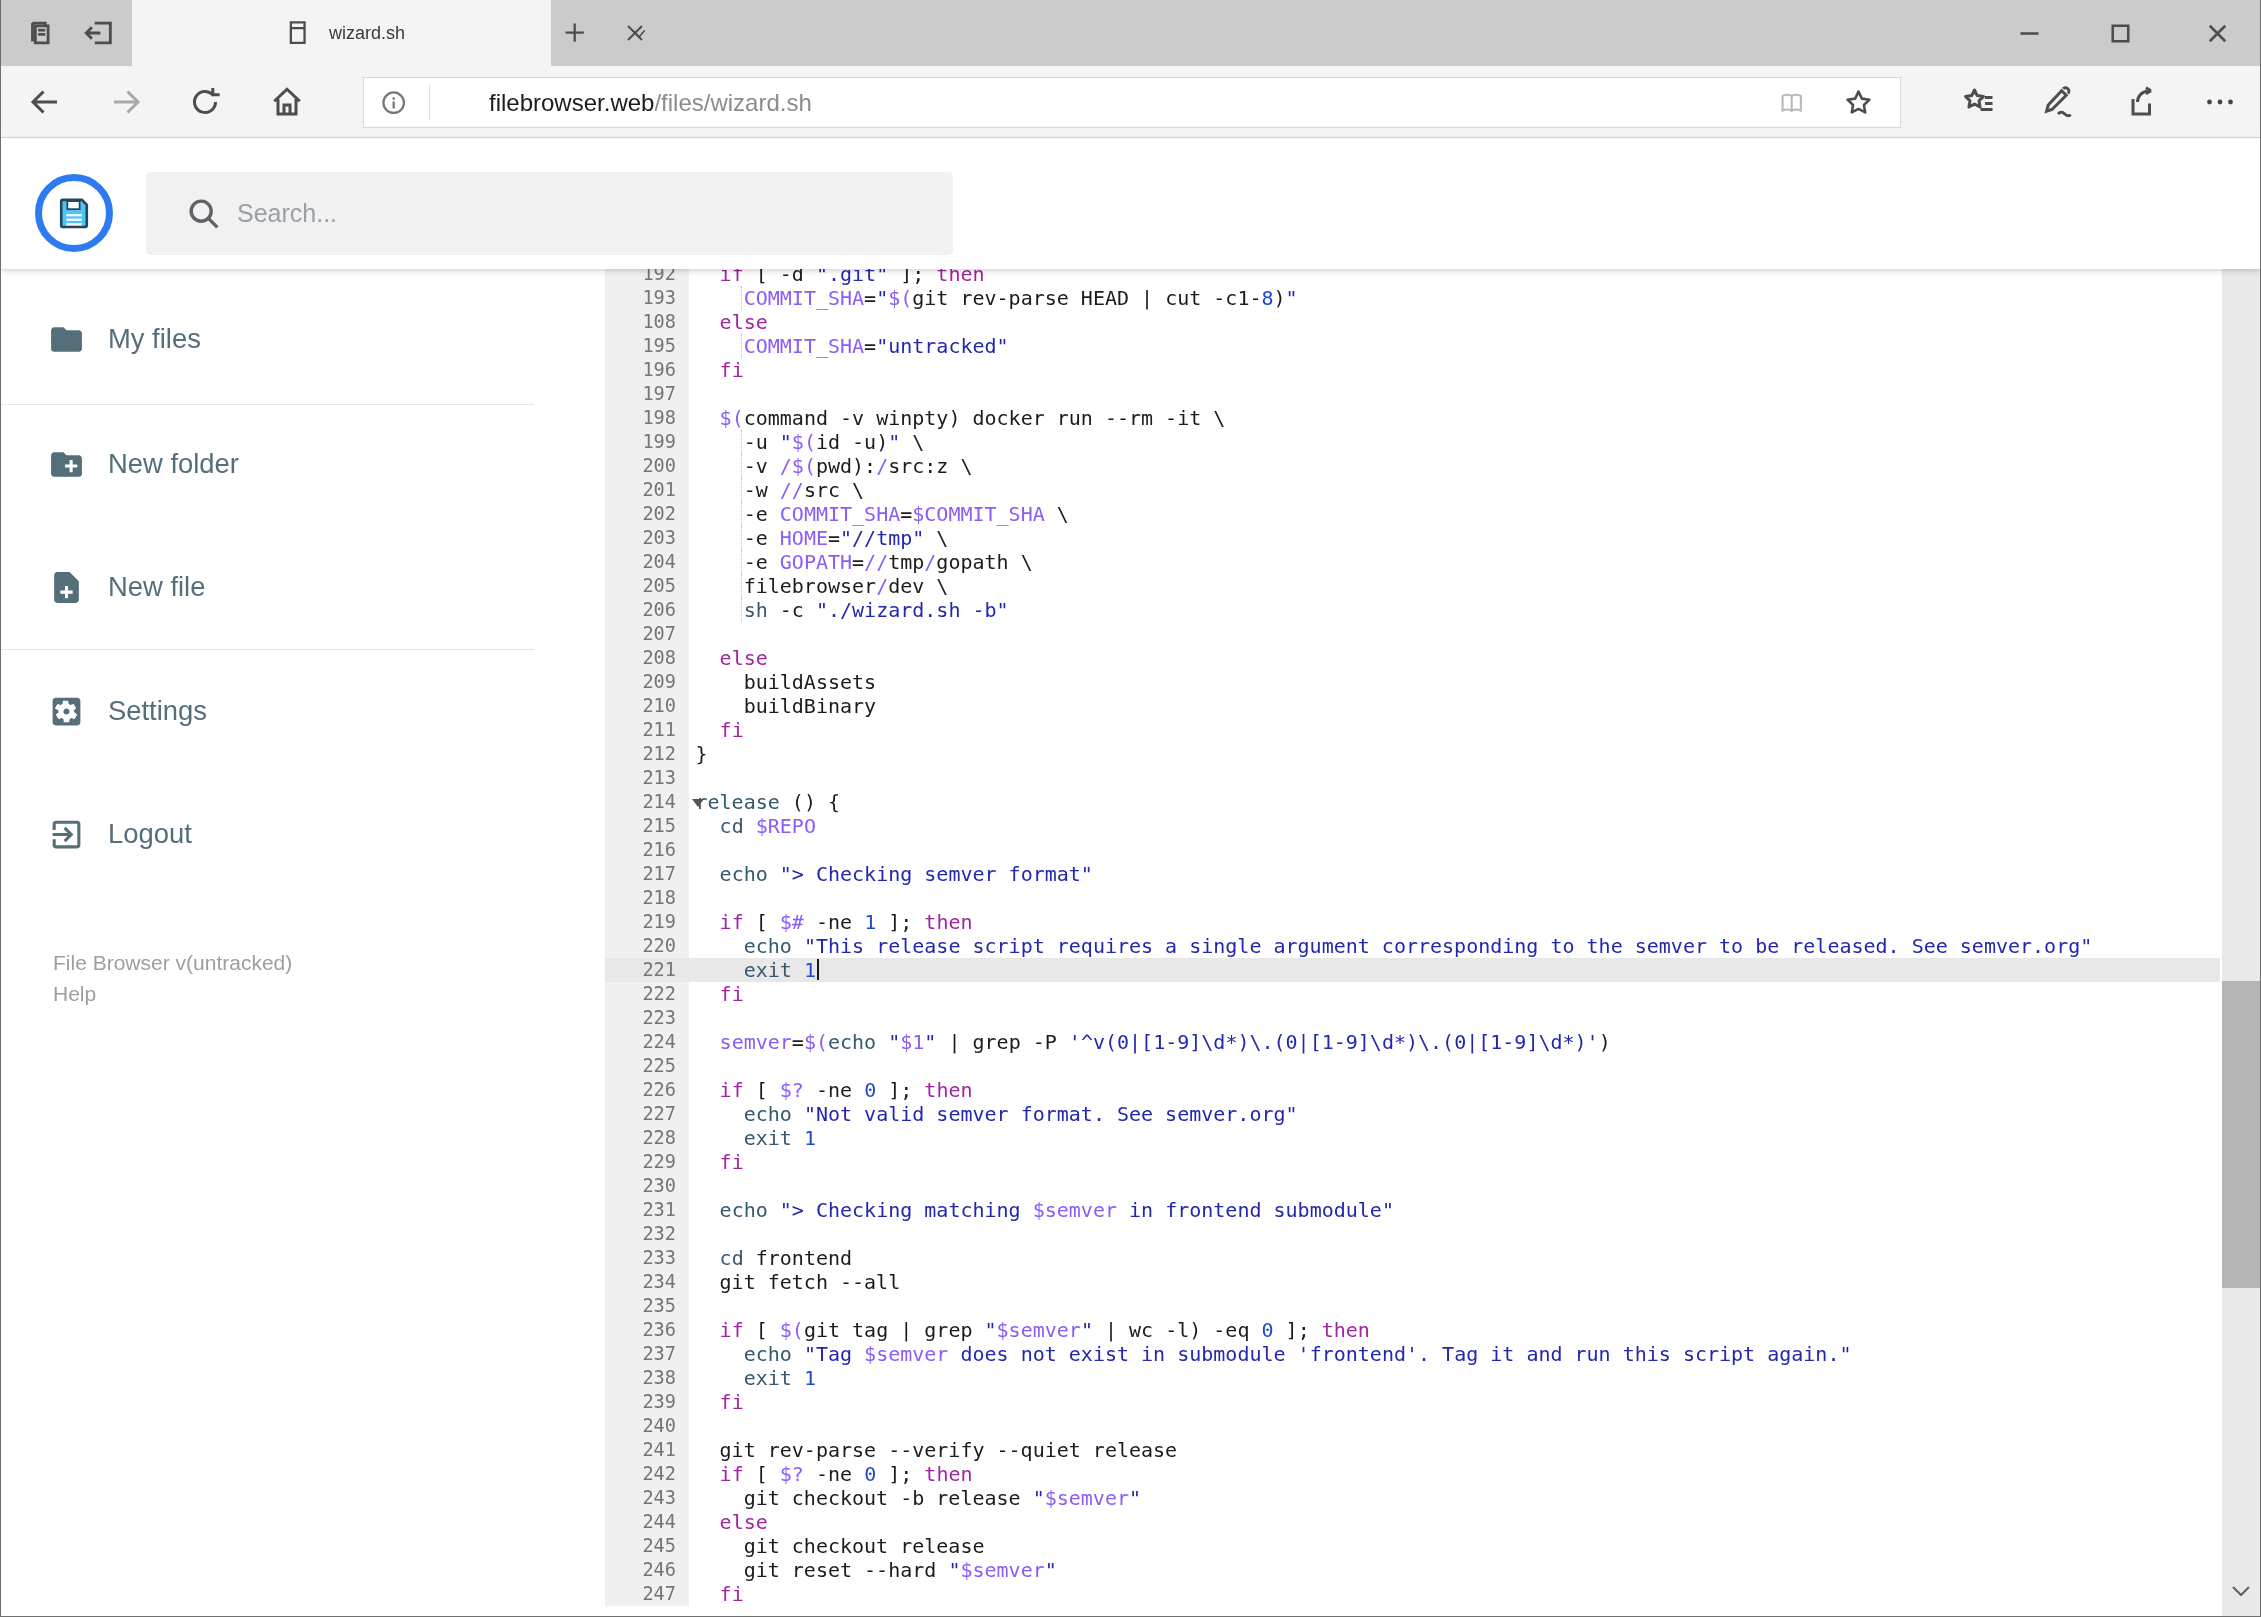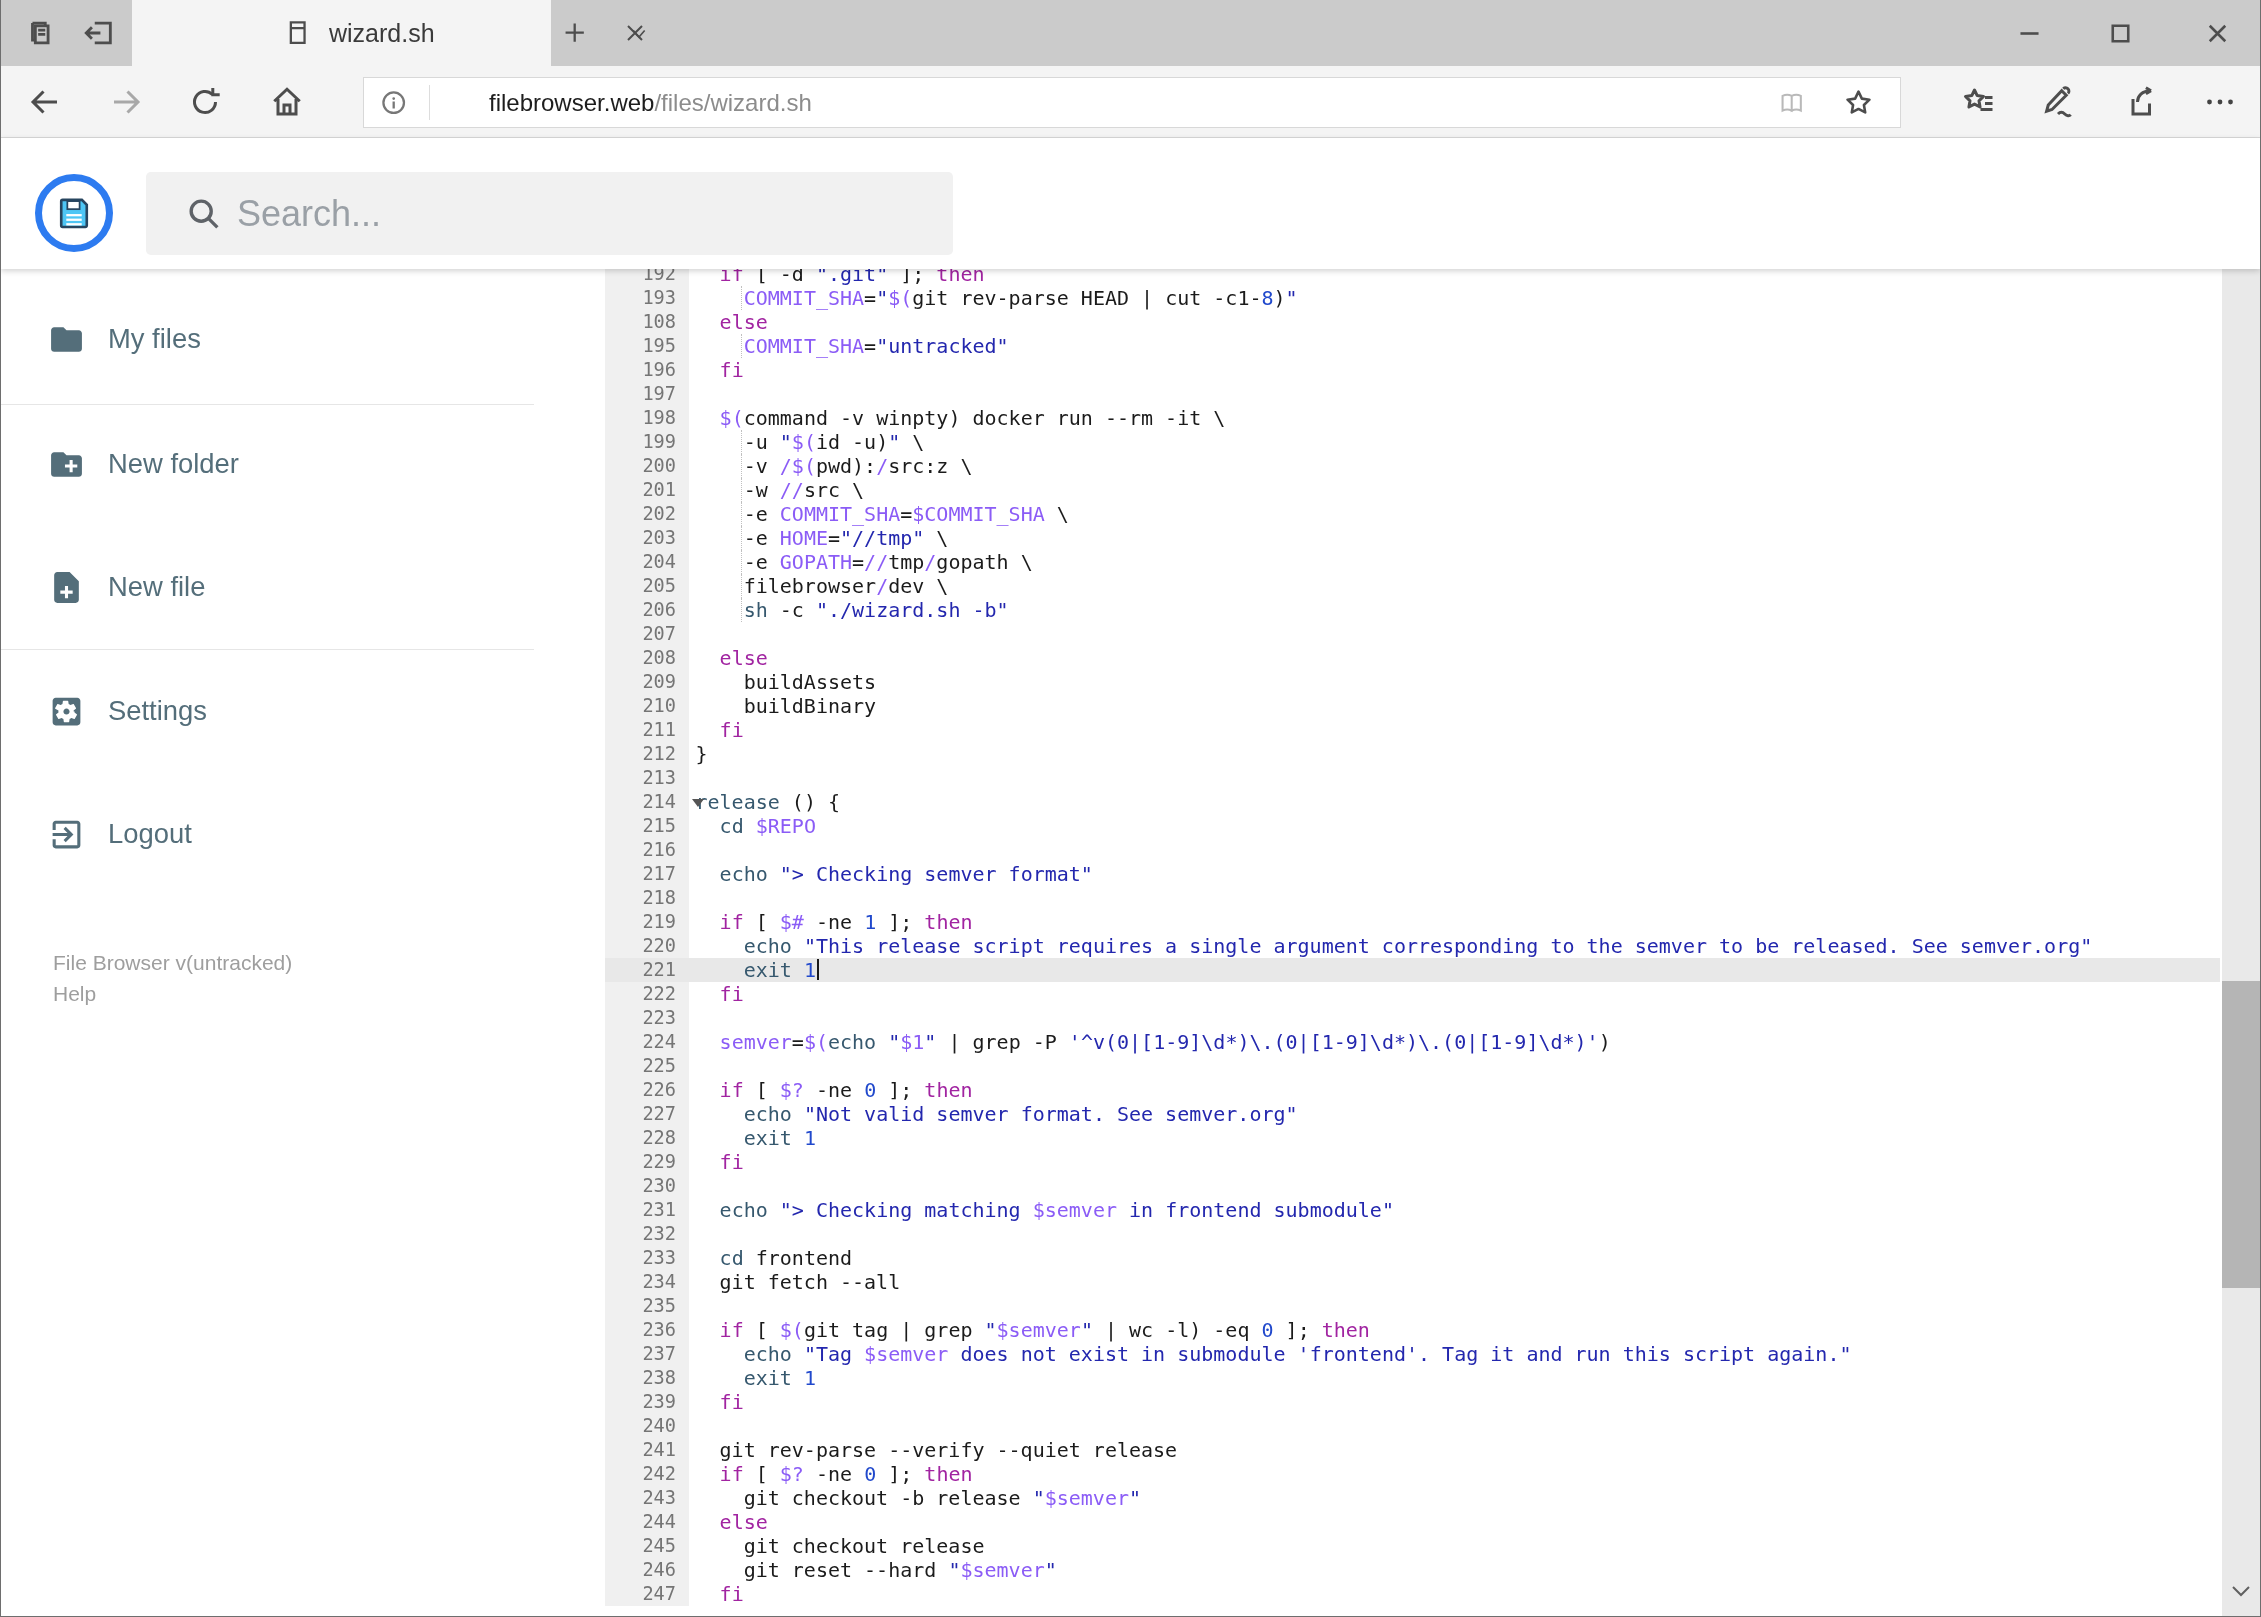--- a/index.html
+++ b/index.html
@@ -9,21 +9,21 @@
     font-family:"Liberation Sans", sans-serif; overflow:hidden;
     border-left:1.6px solid #6e6e6e; border-right:1.6px solid #6e6e6e; border-bottom:1.6px solid #6e6e6e;
   }
   svg { display:block; }
 
   
   .titlebar { position:absolute; left:0; top:0; width:100%; height:66px; background:#cbcbcb; }
   .tb-icon { position:absolute; top:16px; width:34px; height:34px; }
   .tab { position:absolute; left:131px; top:0; width:419px; height:66px; background:#f4f4f4; }
   .tab-favicon { position:absolute; left:152px; top:19.4px; width:27.4px; height:27.4px; }
-  .tab-title { position:absolute; left:197px; top:0; height:66px; line-height:66px; font-size:25px; color:#3a3a3a; }
+  .tab-title { position:absolute; left:197px; top:0; height:66px; line-height:66px; font-size:18px; color:#3a3a3a; }
   .tab-close { position:absolute; left:491px; top:21px; width:24px; height:24px; }
   .newtab { position:absolute; left:560px; top:19.4px; width:27.4px; height:27.4px; }
   .tablist { position:absolute; left:626px; top:24px; width:24px; height:19.4px; }
   .winbtn { position:absolute; top:18px; width:31px; height:31px; }
 
   
   .navbar { position:absolute; left:0; top:66px; width:100%; height:72px; background:#f4f4f4; border-bottom:0.8px solid #d9d9d9; }
   .nav-icon { position:absolute; top:18px; width:36px; height:36px; }
   .addressbar { position:absolute; left:362px; top:10.5px; width:1538px; height:51px; background:#fff; border:0.8px solid #d8d8d8; }
   .ab-sep { position:absolute; left:65px; top:7.3px; width:0.8px; height:35px; background:#ddd; }
@@ -31,21 +31,21 @@
   .url .path { color:#8c8c8c; }
 
   
   .appheader { position:absolute; left:0; top:138px; width:100%; height:131px; background:#fff;
     box-shadow:0 2.4px 5.7px rgba(0,0,0,0.18); z-index:5; }
   .logo { position:absolute; left:34px; top:174px; width:78px; height:78px; border-radius:50%;
     border:7.3px solid #2d7bf0; background:#fff; z-index:6; }
   .logo svg { position:absolute; left:11.3px; top:10.5px; }
   .searchbox { position:absolute; left:145px; top:172px; width:807px; height:83px; background:#f1f1f1; border-radius:4.8px; z-index:6; }
   .searchbox svg { position:absolute; left:39px; top:23.4px; }
-  .search-ph { position:absolute; left:91px; top:0; height:81px; line-height:83px; font-size:36px; color:#9aa0a6; }
+  .search-ph { position:absolute; left:91px; top:0; height:81px; line-height:83px; font-size:25px; color:#9aa0a6; }
   .tools { position:absolute; right:0; top:138px; height:131px; z-index:6; }
 
   
   .side-item { position:absolute; left:0; width:533px; height:74px; cursor:pointer; }
   .side-item svg { position:absolute; left:47px; top:18.6px; width:37px; height:37px; fill:#546e7a; }
   .side-label { position:absolute; left:107px; top:0; height:74px; line-height:74px; font-size:27.4px; color:#546e7a; }
   .divider { position:absolute; left:0; width:533px; height:0.8px; background:#e6e6e6; }
   .side-foot { position:absolute; left:52px; font-size:21px; color:#9e9e9e; }
 
   

